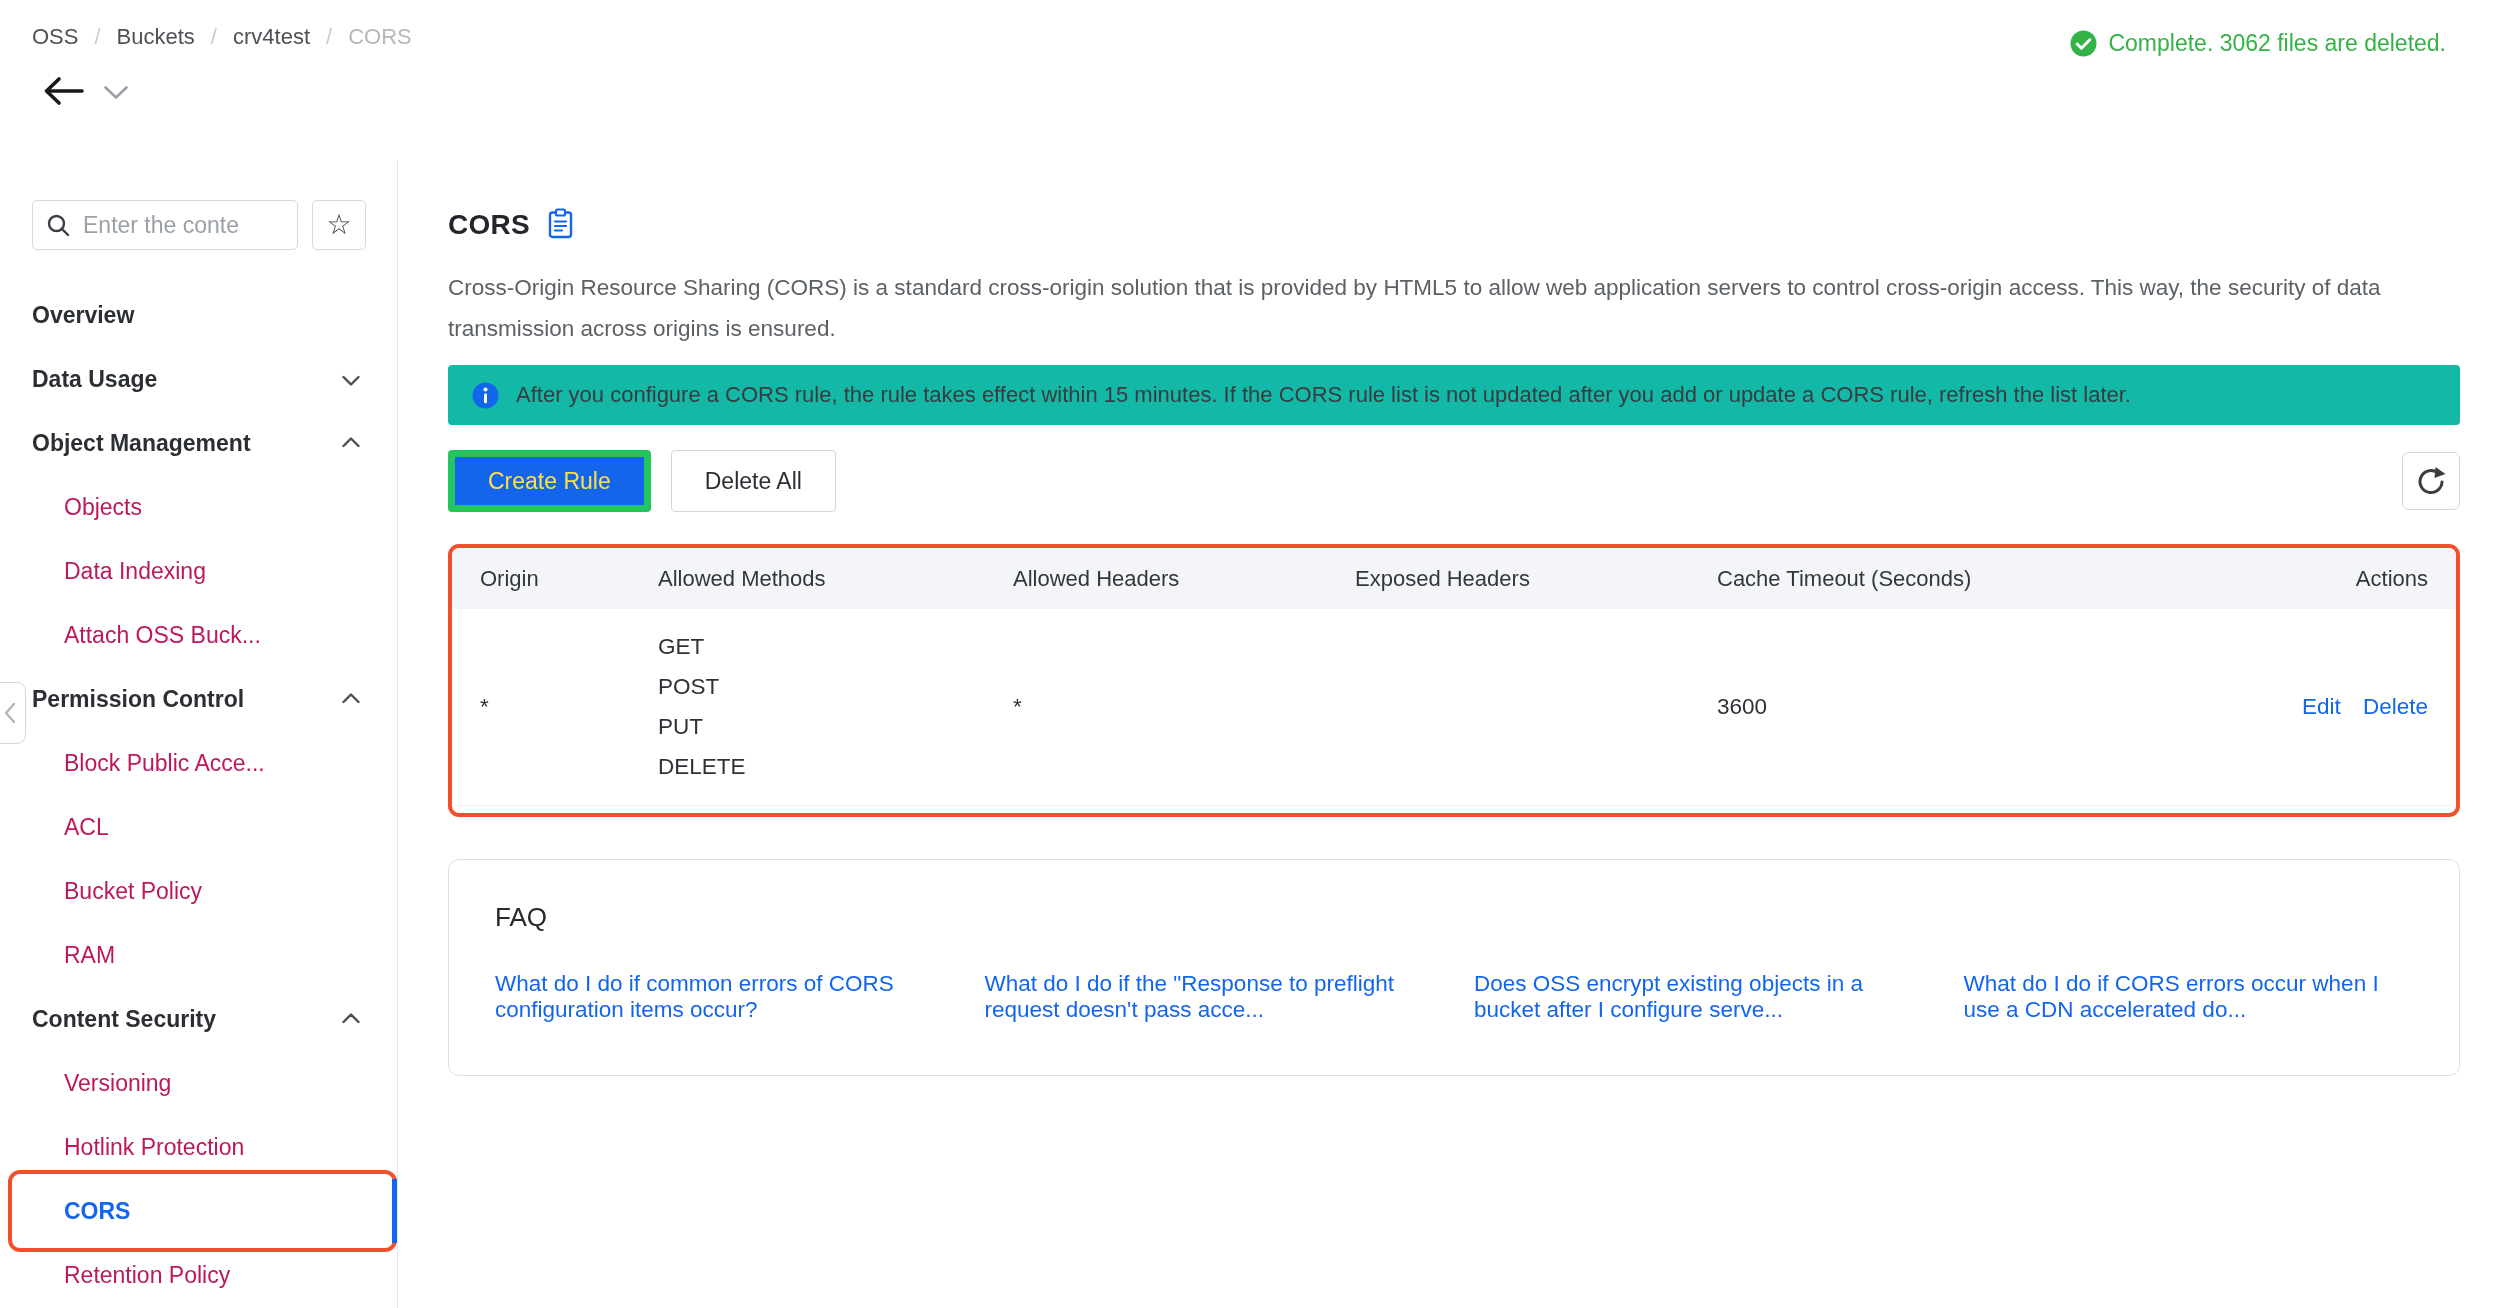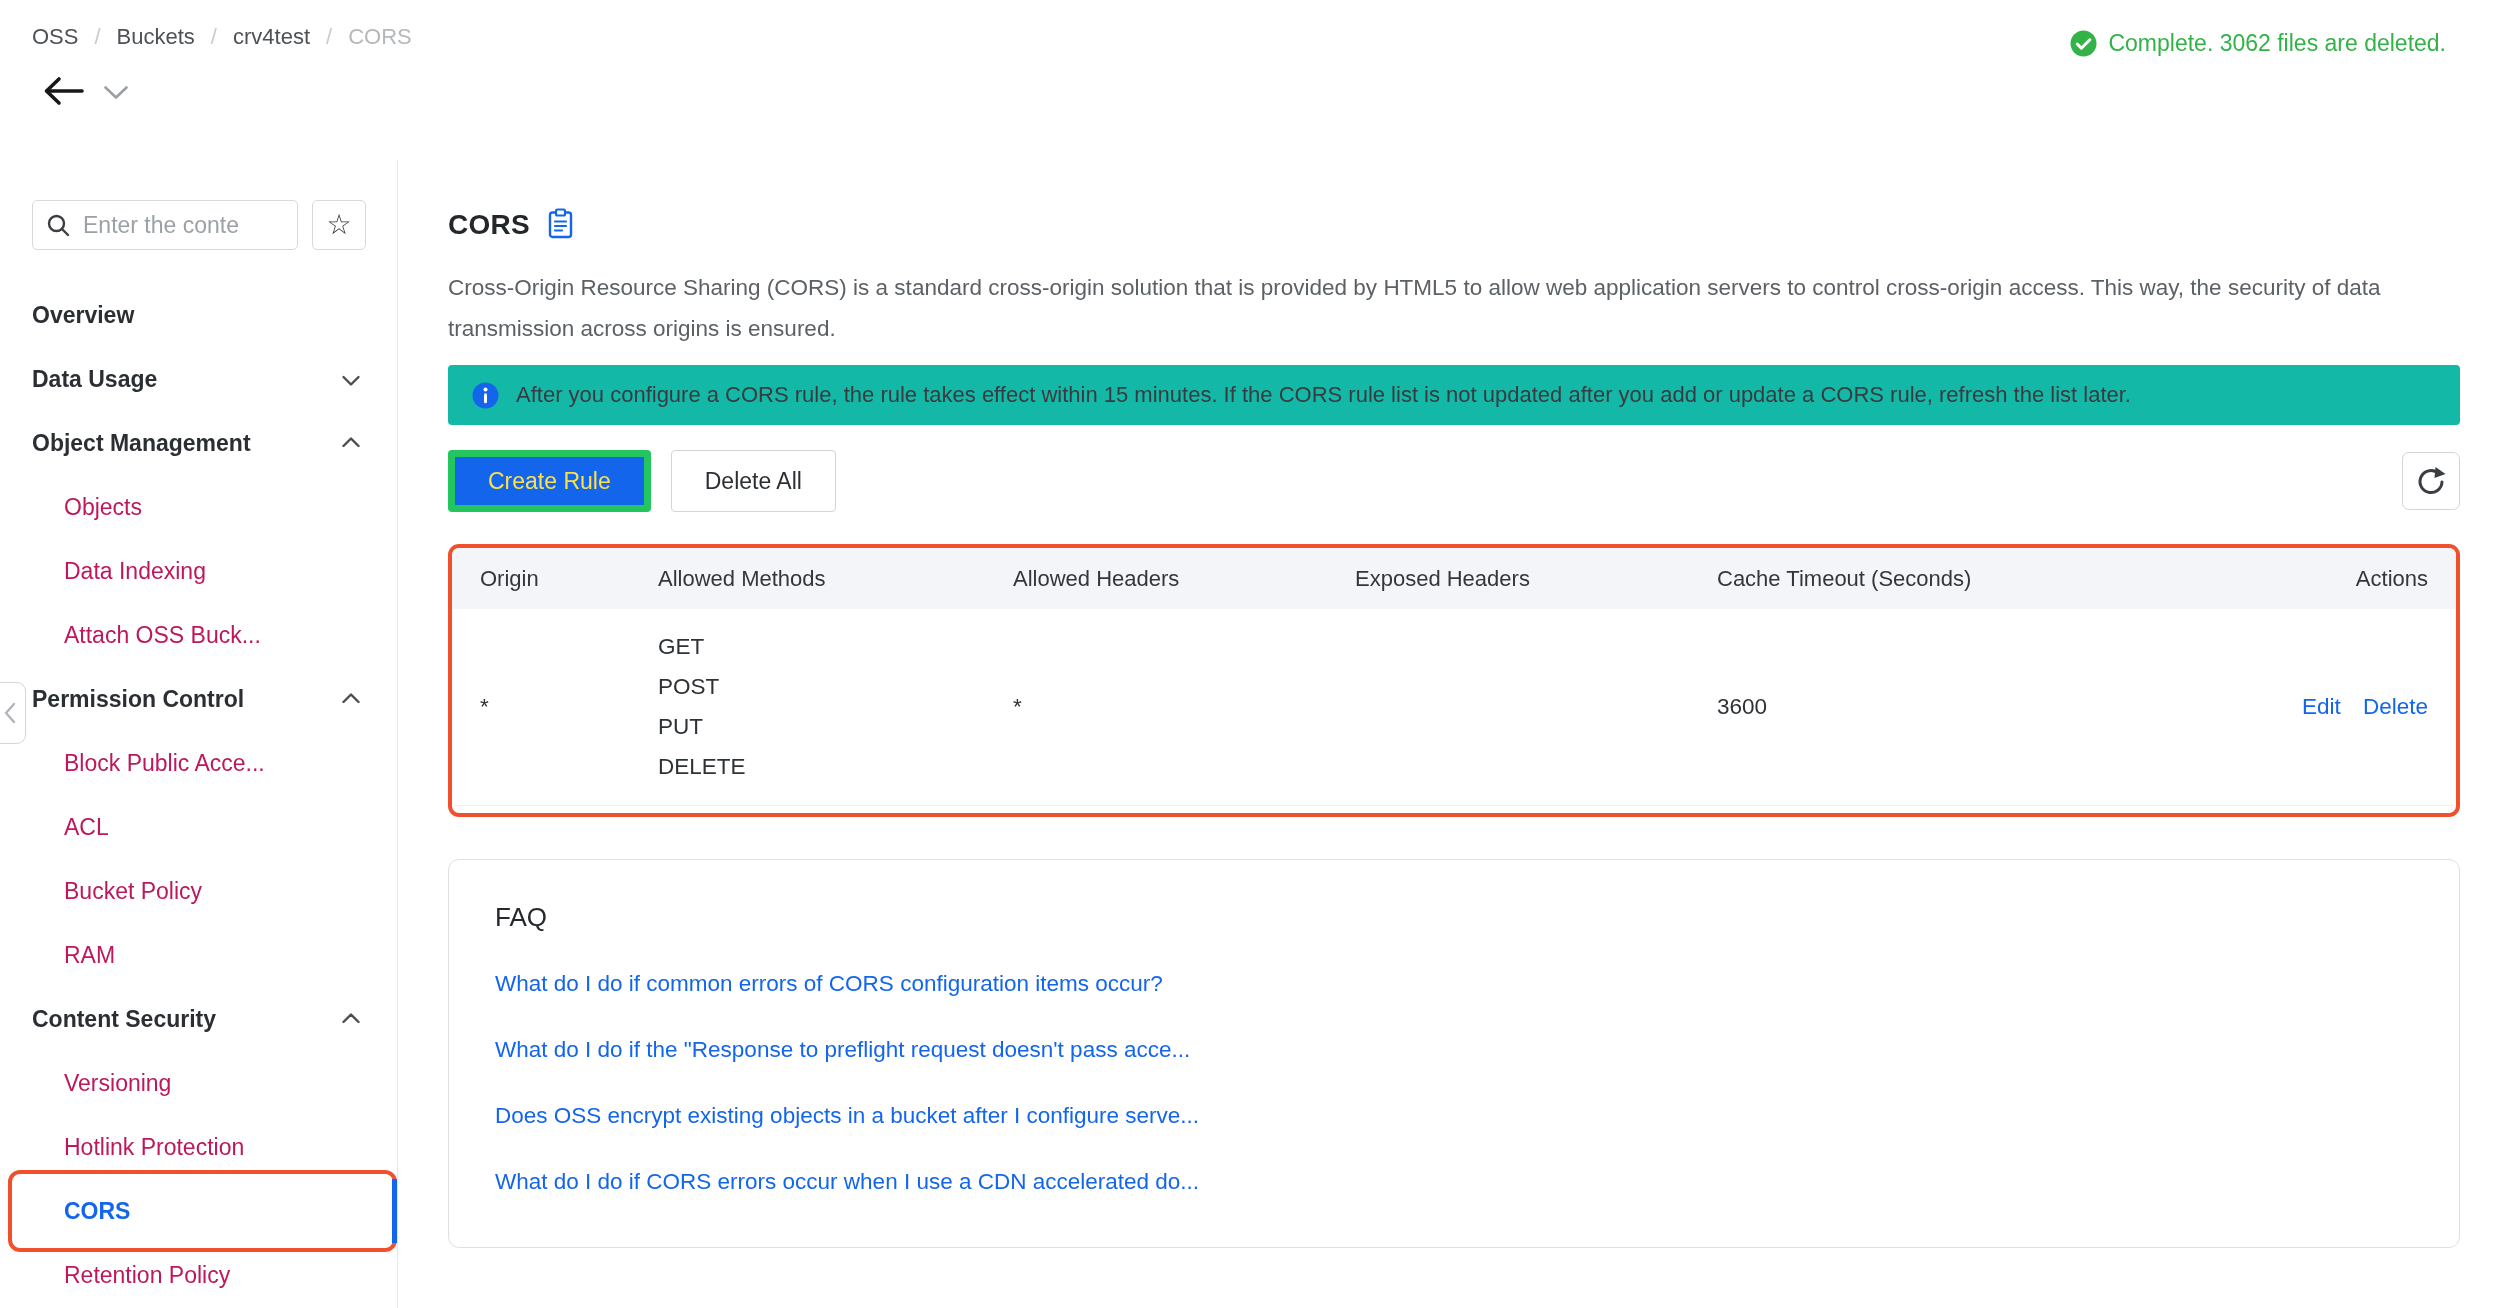--- a/index.html
+++ b/index.html
@@ -70,21 +70,21 @@
   .thead .th-actions { text-align:right; }
   .trow { padding-top:18px; padding-bottom:18px; font-size:22.5px; color:#2e3237; }
   .trow-sep { border-bottom:1px solid #eef0f2; margin:0 2px 7px 2px; }
   .methods div { line-height:40px; }
   .cell-actions { text-align:right; white-space:nowrap; }
   .link { color:#1366ec; text-decoration:none; cursor:pointer; }
   .cell-actions .link + .link { margin-left:16px; }
 
   .faq-card { margin-top:42px; border:1.5px solid #dde0e3; border-radius:11px; padding:42px 46px 52px 46px; }
   .faq-card h3 { font-size:26px; font-weight:400; color:#25282c; }
-  .faq-links { margin-top:38px; display:grid; grid-template-columns:1fr; row-gap:38px; column-gap:40px; font-size:22.5px;gap:40px; }
+  .faq-links { margin-top:38px; display:grid; grid-template-columns:1fr 1fr 1fr 1fr; row-gap:38px; column-gap:40px; font-size:22.5px;gap:40px; }
 </style>
 </head>
 <body>
 
 <div class="breadcrumb">
   <span class="crumb">OSS</span>
   <span class="crumb">Buckets</span>
   <span class="crumb">crv4test</span>
   <span class="crumb last">CORS</span>
 </div>

